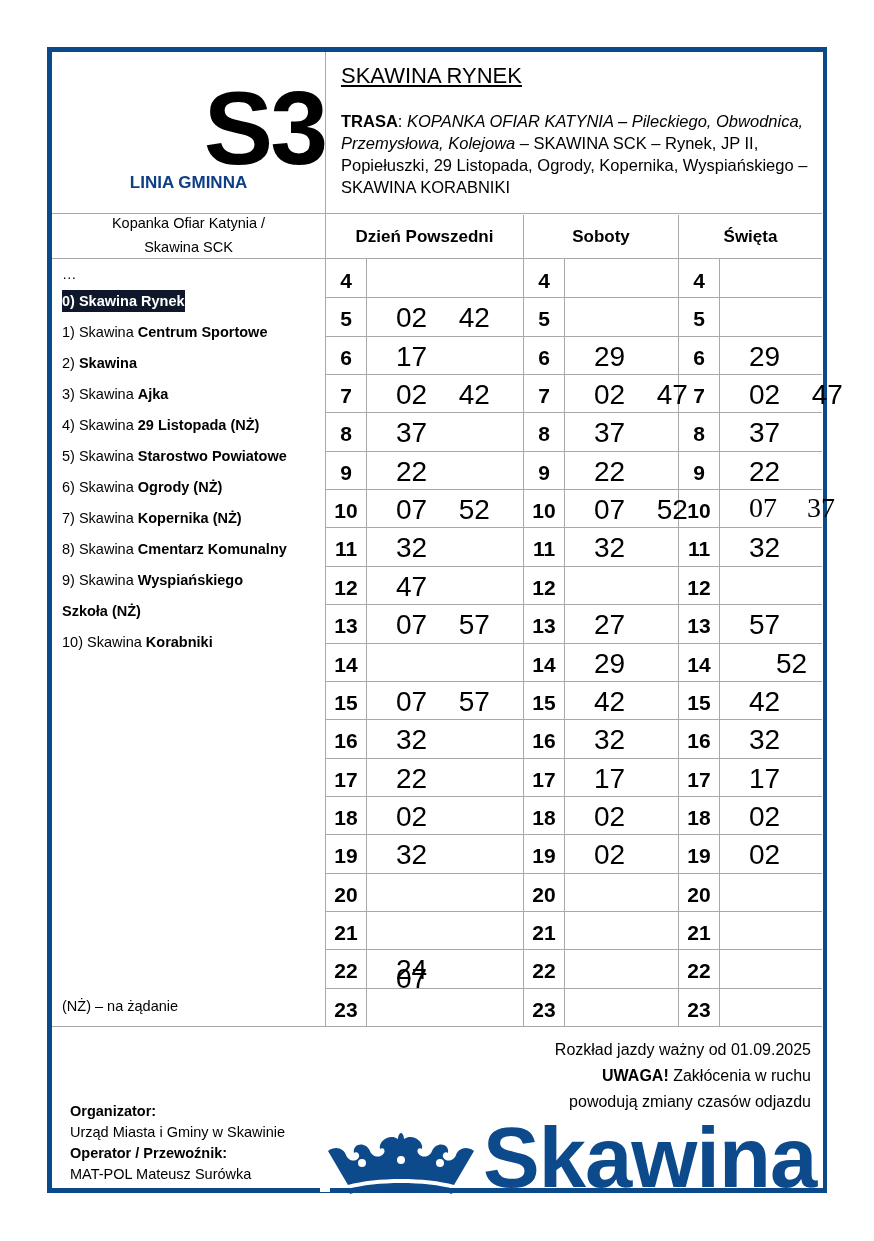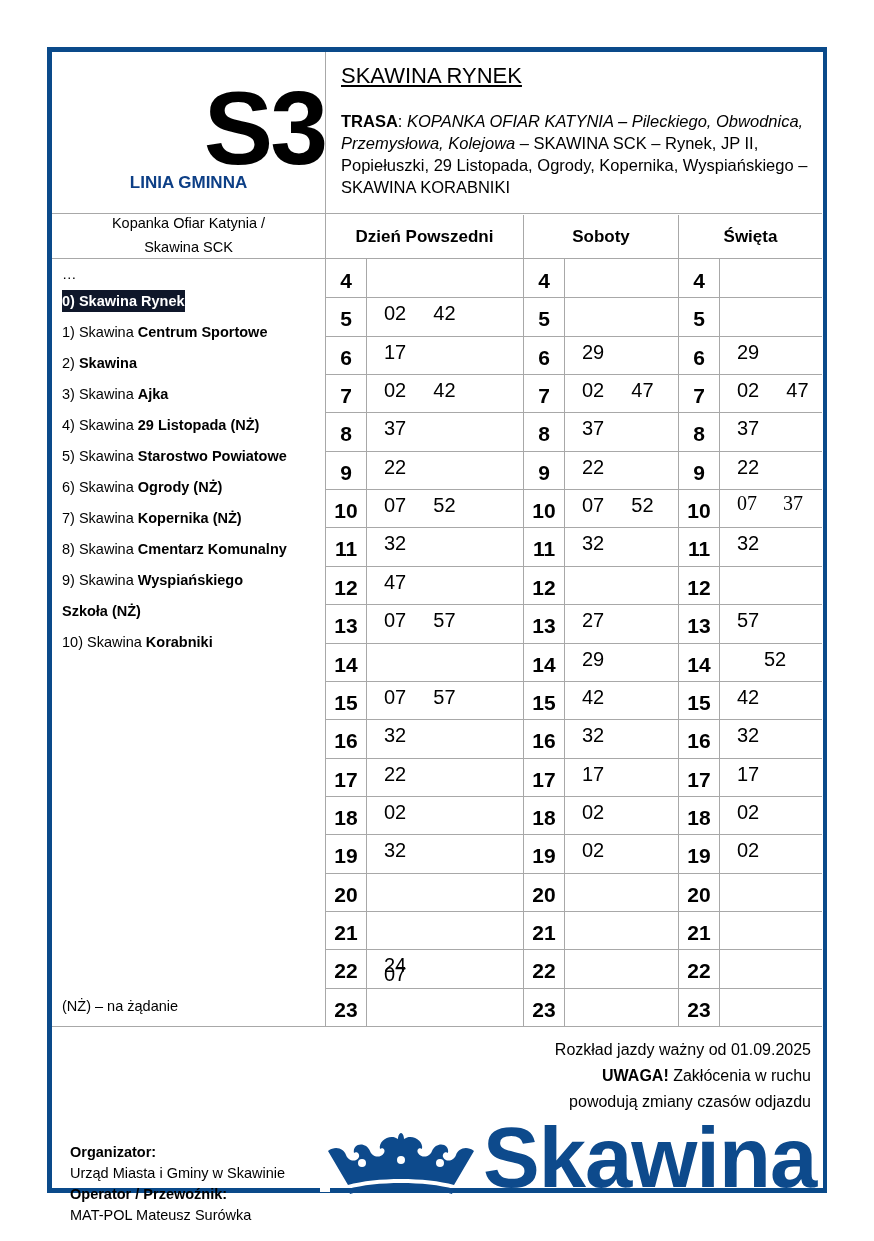--- a/index.html
+++ b/index.html
@@ -13,23 +13,23 @@
   .stop-title { position: absolute; left: 341px; top: 63px; font-size: 22px; font-weight: normal; text-decoration: underline; }
   .route { position: absolute; left: 341px; top: 110px; width: 480px; font-size: 16.5px; line-height: 22px; }
   .dir { position: absolute; left: 52px; top: 211px; width: 273px; text-align: center; font-size: 14.5px; line-height: 24px; }
   .col-head { position: absolute; top: 215px; height: 43px; line-height: 43px; text-align: center; font-weight: bold; font-size: 17px; }
   .stops { position: absolute; left: 62px; top: 262px; width: 270px; font-size: 14.5px; }
   .stop { height: 31px; line-height: 31px; white-space: nowrap; }
   .stop.first { height: 24px; line-height: 24px; }
   .stop .hl { background: #0f172a; color: #fff; padding: 3px 0; font-weight: bold; }
   .note { position: absolute; left: 62px; top: 998px; font-size: 14.5px; }
   .hour { position: absolute; width: 40px; text-align: center; font-weight: bold; font-size: 21px; }
-  .mins { position: absolute; font-size: 20px; word-spacing: 8px; white-space: pre; }
+  .mins { position: absolute; font-size: 28px; word-spacing: 8px; white-space: pre; margin-left: 12px; }
   .valid { position: absolute; right: 63px; top: 1037px; text-align: right; font-size: 16px; line-height: 26px; }
-  .org { position: absolute; left: 70px; top: 1101px; font-size: 14.5px; line-height: 21px; margin-top: 41px; }
+  .org { position: absolute; left: 70px; top: 1101px; font-size: 14.5px; line-height: 21px; }
   .logo-text { position: absolute; left: 483px; top: 1108px; font-size: 85px; font-weight: bold; color: #0d4a8c; letter-spacing: -1px; line-height: 100px; }
 </style>
 </head>
 <body>
 
 <div class="frame"></div>
 
 <div class="line-no">S3</div>
 <div class="line-type">LINIA GMINNA</div>
 <div class="stop-title">SKAWINA RYNEK</div>

